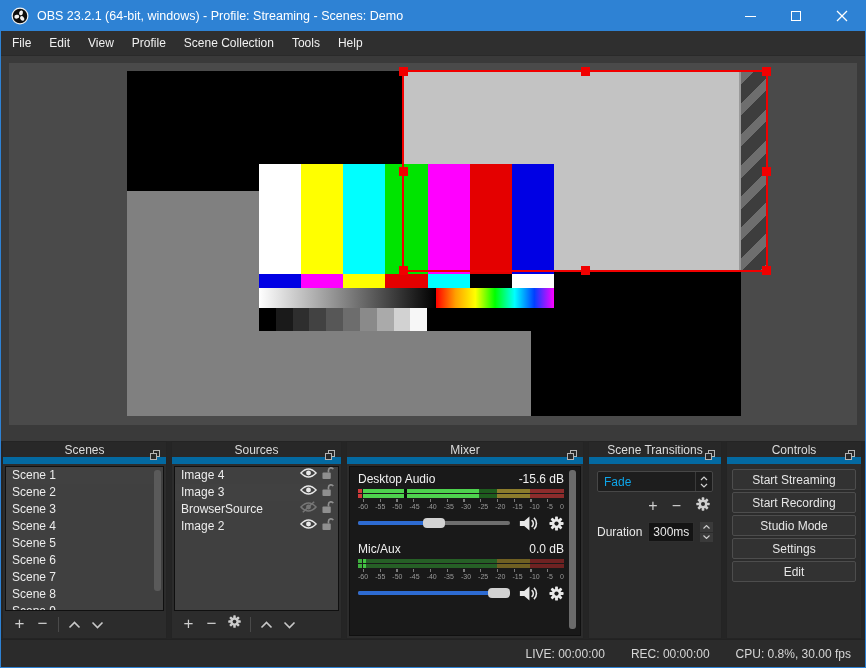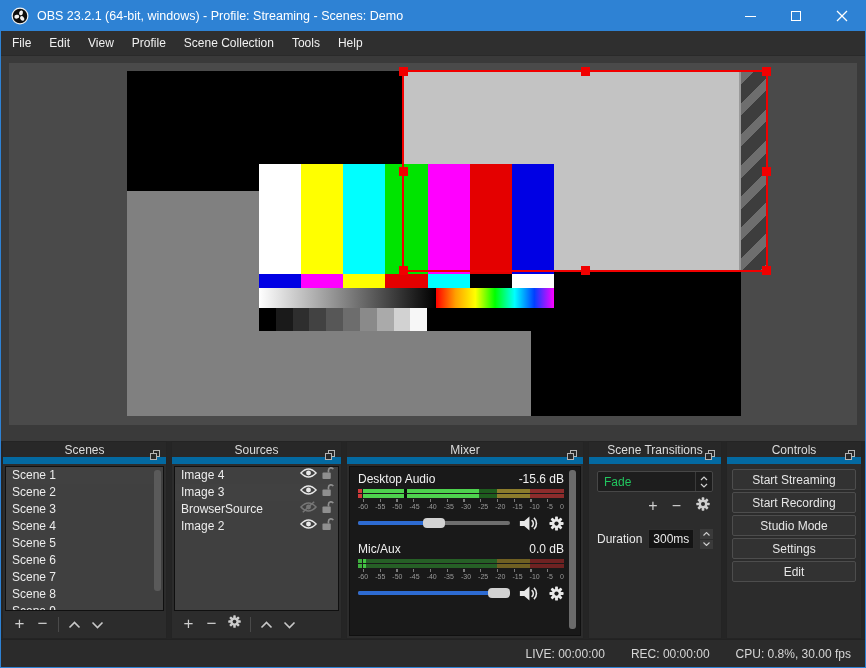--- a/index.html
+++ b/index.html
@@ -90,25 +90,25 @@
   .slider-row{display:flex;align-items:center;height:22px;gap:9px;}
   .slider{position:relative;width:152px;height:12px;flex:0 0 auto;}
   .sl-track{position:absolute;left:0;right:0;top:4px;height:4px;border-radius:2px;background:#6e6e6e;}
   .sl-fill{position:absolute;left:0;top:4px;height:4px;border-radius:2px;background:#2d6bd2;}
   .sl-handle{position:absolute;top:1px;width:22px;height:10px;border-radius:4px;background:#d2d2d2;}
   .mx-icon{display:flex;align-items:center;}
 
   
   .transbox{padding:5px 6px;display:flex;flex-direction:column;}
   .combo{height:21px;background:#1d1d1d;border:1px solid #474747;border-radius:2px;display:flex;align-items:center;}
-  .combo-label{flex:1;font-size:12px;color:#22c55e;padding-left:6px;}
+  .combo-label{flex:1;font-size:12px;color:#0ea5e9;padding-left:6px;}
   .combo-arrows{width:17px;height:100%;display:flex;flex-direction:column;align-items:center;justify-content:center;gap:2px;border-left:1px solid #3a3a3a;}
   .ticons{display:flex;justify-content:flex-end;align-items:center;gap:14px;height:28px;padding-right:2px;}
   .ticon{font-size:16px;color:#d0d0d0;}
-  .dur-row{display:flex;align-items:center;gap:6px;margin-top:9px;}
+  .dur-row{display:flex;align-items:center;gap:6px;margin-top:2px;}
   .dur-label{font-size:12px;color:#e8e8e8;}
   .dur-box{width:54px;height:20px;background:#141414;border:1px solid #2e2e2e;color:#e8e8e8;font-size:12px;display:flex;align-items:center;justify-content:center;}
   .spinner{width:15px;height:20px;display:flex;flex-direction:column;gap:1px;}
   .spin-btn{flex:1;background:#3a3a3a;display:flex;align-items:center;justify-content:center;}
 
   
   .ctrlbox{padding:3px 3px;display:flex;flex-direction:column;gap:2px;}
   .ctrl-btn{height:21px;background:#323232;border:1px solid #4d4d4d;border-radius:2px;color:#e6e6e6;font-size:12px;display:flex;align-items:center;justify-content:center;}
 
   

